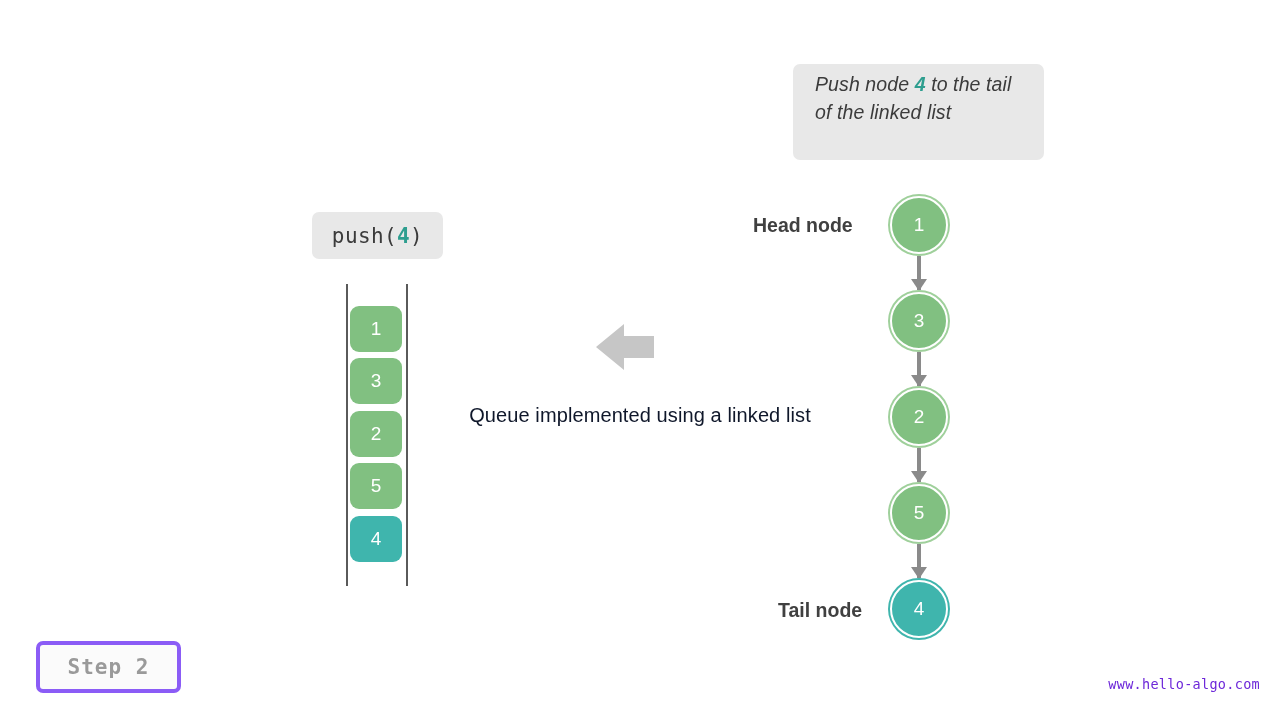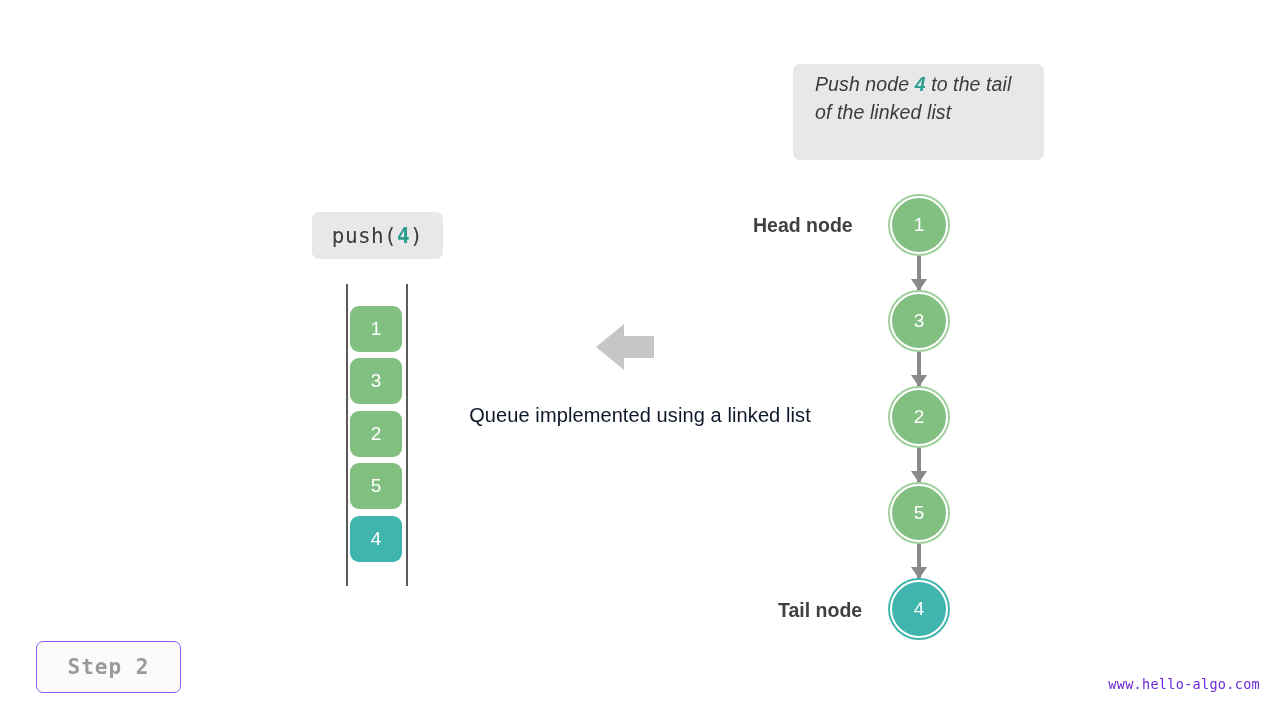--- a/index.html
+++ b/index.html
@@ -169,21 +169,21 @@
   .label-head { left: 753px; top: 214px; }
   .label-tail { left: 770px; top: 599px; margin-left: 8px; }
 
   
   .step-badge {
     position: absolute;
     left: 36px;
     top: 641px;
     width: 145px;
     height: 52px;
-    border: 1px solid #8b5cf6;
+    border: 4px solid #8b5cf6;
     border-radius: 7px;
     background: #fbfbfb;
     display: flex;
     align-items: center;
     justify-content: center;
     font-family: "DejaVu Sans Mono", "Liberation Mono", monospace;
     font-size: 21px;
     font-weight: bold;
     color: #9a9a9a;
     letter-spacing: 1px;

